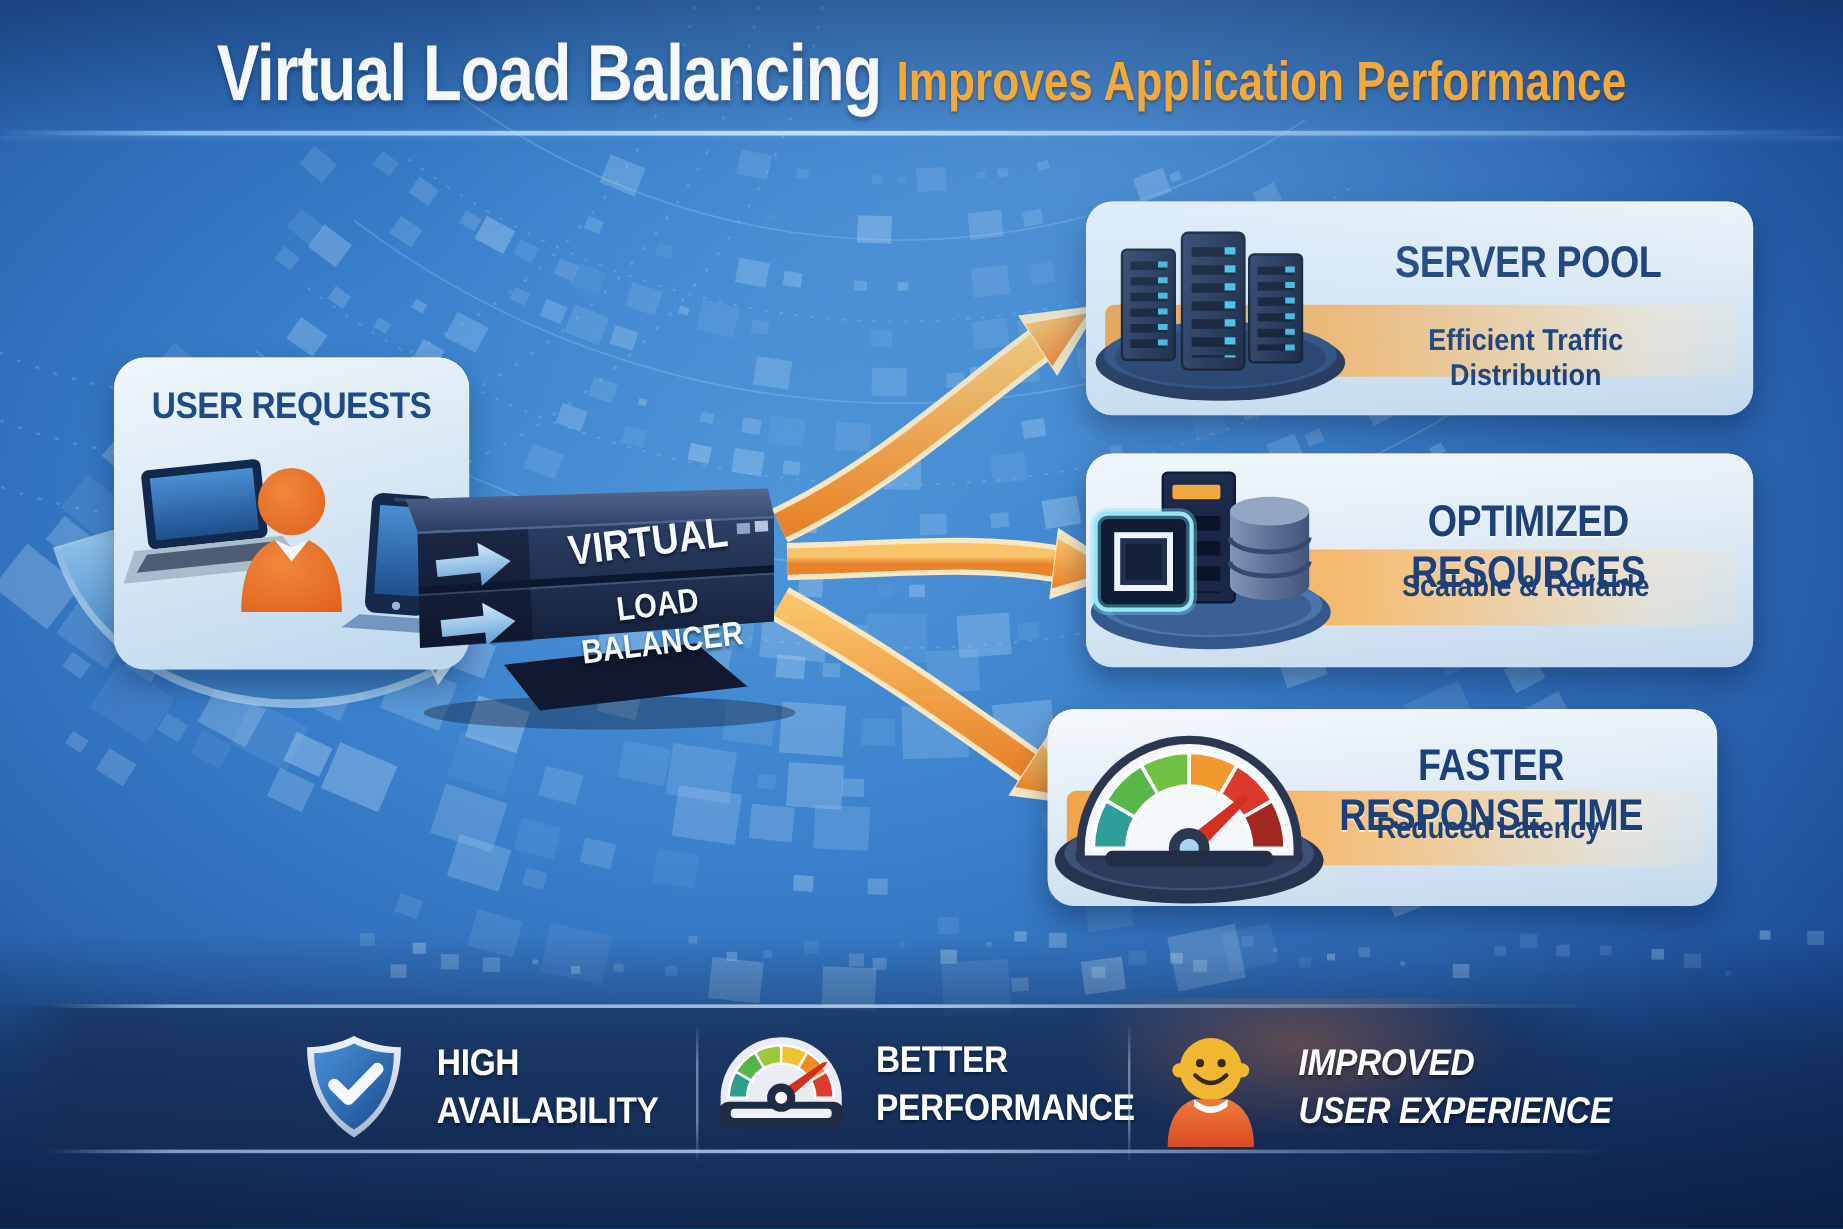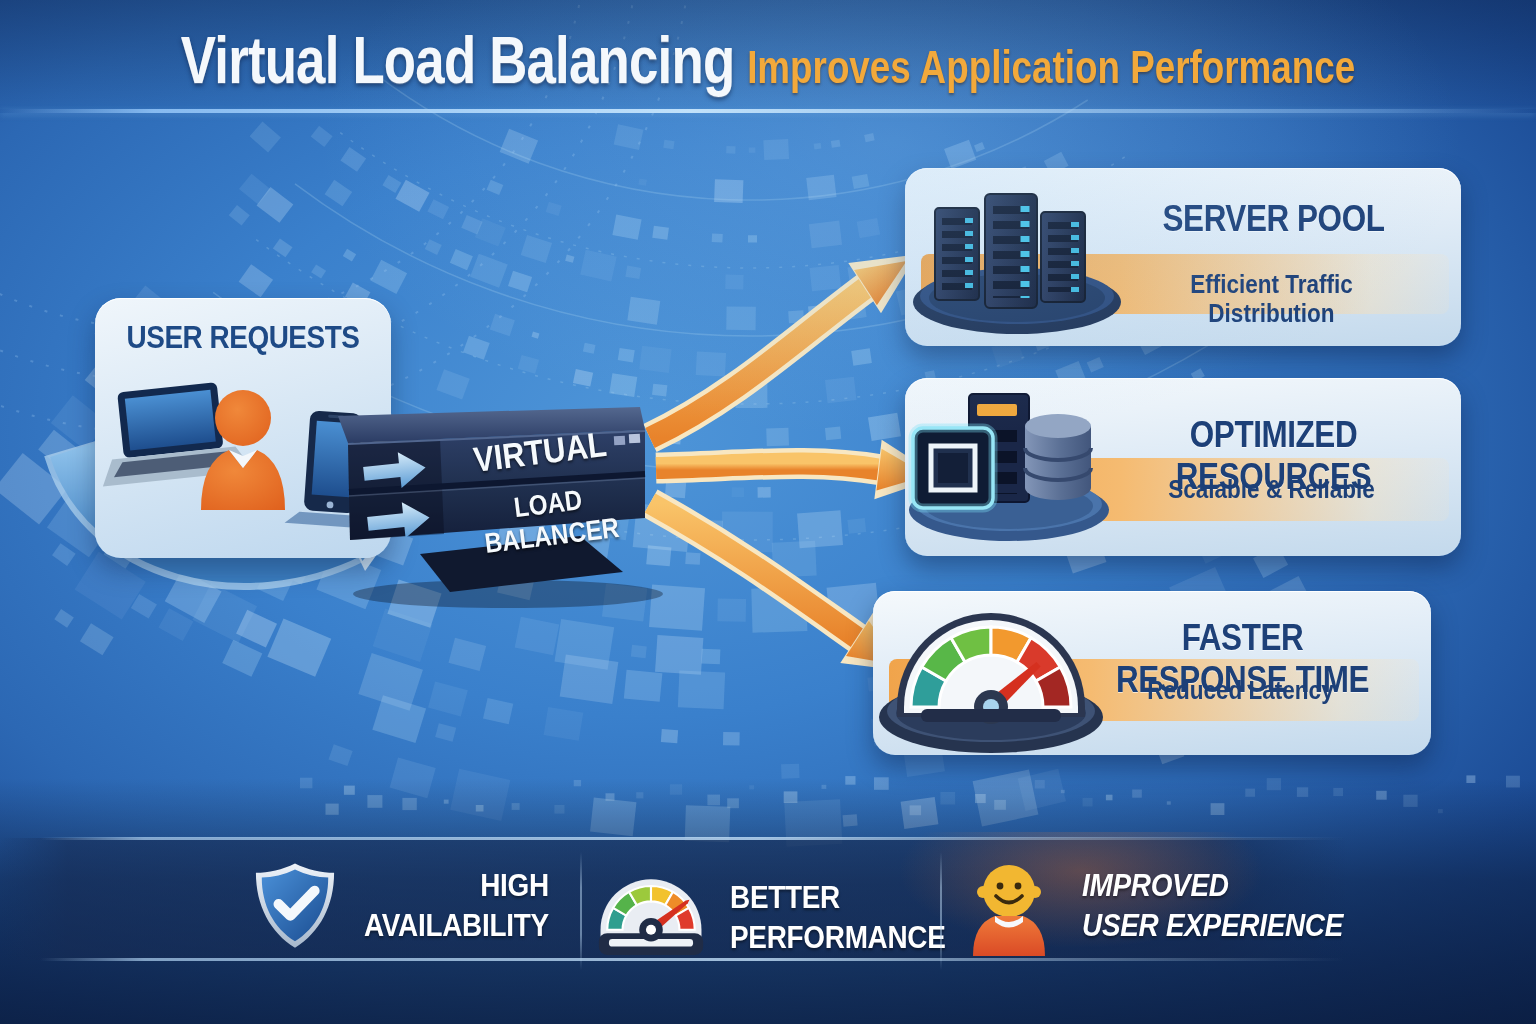--- a/index.html
+++ b/index.html
@@ -614,21 +614,21 @@
       </g>
     </svg>
   </section>
 
   <div class="footer">
     <div class="f-band"></div>
     <div class="f-glow"></div>
     <div class="f-line top"></div>
     <div class="f-line bottom"></div>
 
-    <div class="f-item" style="left:252px;top:24px;text-align:right;">
+    <div class="f-item" style="left:252px;top:24px;">
       <svg width="86" height="100" viewBox="-55 -60 110 125">
         <defs>
           <linearGradient id="shO" x1="0" y1="0" x2="0" y2="1">
             <stop offset="0" stop-color="#eef3f9"></stop>
               <stop offset="1" stop-color="#a7b8cc"></stop>
           </linearGradient>
           <linearGradient id="shI" x1="0" y1="0" x2="1" y2="1">
             <stop offset="0" stop-color="#4a90d8"></stop>
               <stop offset="1" stop-color="#1a4c90"></stop>
           </linearGradient>
@@ -638,21 +638,21 @@
         <path d="M -21 0 L -6 15 L 25 -17" fill="none" stroke="#f4f8fc" stroke-width="13" stroke-linecap="round" stroke-linejoin="round"></path>
       </svg>
       <div class="f-text">
         <div>HIGH</div>
         <div>AVAILABILITY</div>
       </div>
     </div>
 
     <div class="f-div" style="left:580px;"></div>
 
-    <div class="f-item" style="left:598px;top:40px;">
+    <div class="f-item" style="left:598px;top:25px;">
       <svg width="106" height="92" viewBox="-63 -66 126 104">
         <path d="M -60 0 A 60 60 0 0 1 60 0 L 60 8 L -60 8 Z" fill="#e9edf3"></path>
         <path d="M -52 0 A 52 52 0 0 1 -45 -26 L -29.3 -16.9 A 33.8 33.8 0 0 0 -33.8 0 Z" fill="#2f9e8f" stroke="#fff" stroke-width="2.5"></path>
         <path d="M -45 -26 A 52 52 0 0 1 -26 -45 L -16.9 -29.3 A 33.8 33.8 0 0 0 -29.3 -16.9 Z" fill="#55b34a" stroke="#fff" stroke-width="2.5"></path>
         <path d="M -26 -45 A 52 52 0 0 1 0 -52 L 0 -33.8 A 33.8 33.8 0 0 0 -16.9 -29.3 Z" fill="#9cc93c" stroke="#fff" stroke-width="2.5"></path>
         <path d="M 0 -52 A 52 52 0 0 1 26 -45 L 16.9 -29.3 A 33.8 33.8 0 0 0 0 -33.8 Z" fill="#f2c22e" stroke="#fff" stroke-width="2.5"></path>
         <path d="M 26 -45 A 52 52 0 0 1 45 -26 L 29.3 -16.9 A 33.8 33.8 0 0 0 16.9 -29.3 Z" fill="#ee8c28" stroke="#fff" stroke-width="2.5"></path>
         <path d="M 45 -26 A 52 52 0 0 1 52 0 L 33.8 0 A 33.8 33.8 0 0 0 29.3 -16.9 Z" fill="#df3b2c" stroke="#fff" stroke-width="2.5"></path>
         <g transform="rotate(-38)">
             <path d="M -5 6 L 54 2 L 58 0 L 54 -2 L -5 -6 Z" fill="#d5301f"></path>

